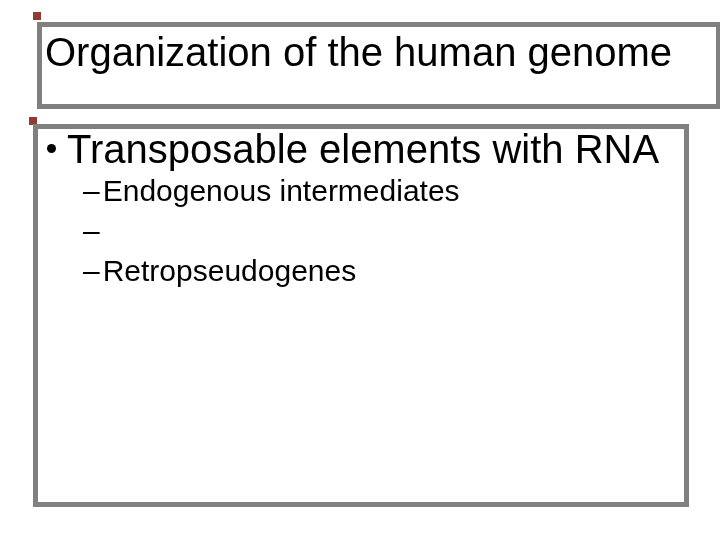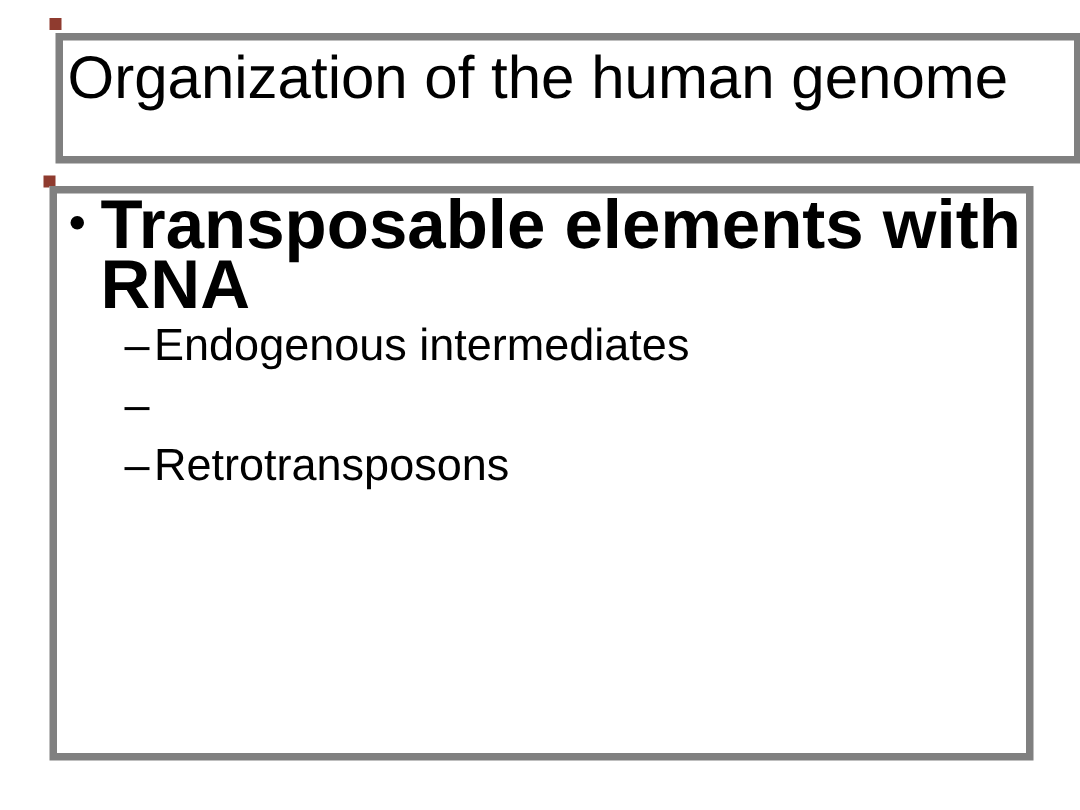--- a/index.html
+++ b/index.html
@@ -52,23 +52,22 @@
     margin:0 0 0 9px;
   }
   .bullet-dot{
     flex:0 0 auto;
     width:9px;height:9px;
     border-radius:50%;
     background:var(--text);
     margin:15px 11px 0 0;
   }
   .main-lines{
-    font-size:46px;
+    font-size:40px;
     line-height:40px;
-    font-weight:bold;
   }
   .sub-list{
     margin:2px 0 0 45px;
   }
   .sub-item{
     display:flex;
     align-items:flex-start;
     font-size:30px;
     line-height:40px;
   }
@@ -100,17 +99,17 @@
   <div class="sub-list">
     <div class="sub-item">
       <span class="dash">–</span>
       <span>Endogenous intermediates</span>
     </div>
     <div class="sub-item">
       <span class="dash">–</span>
     </div>
     <div class="sub-item">
       <span class="dash">–</span>
-      <span>Retrotransposons</span>
+      <span>Retropseudogenes</span>
     </div>
   </div>
 
 </div>
 
 </body></html>

